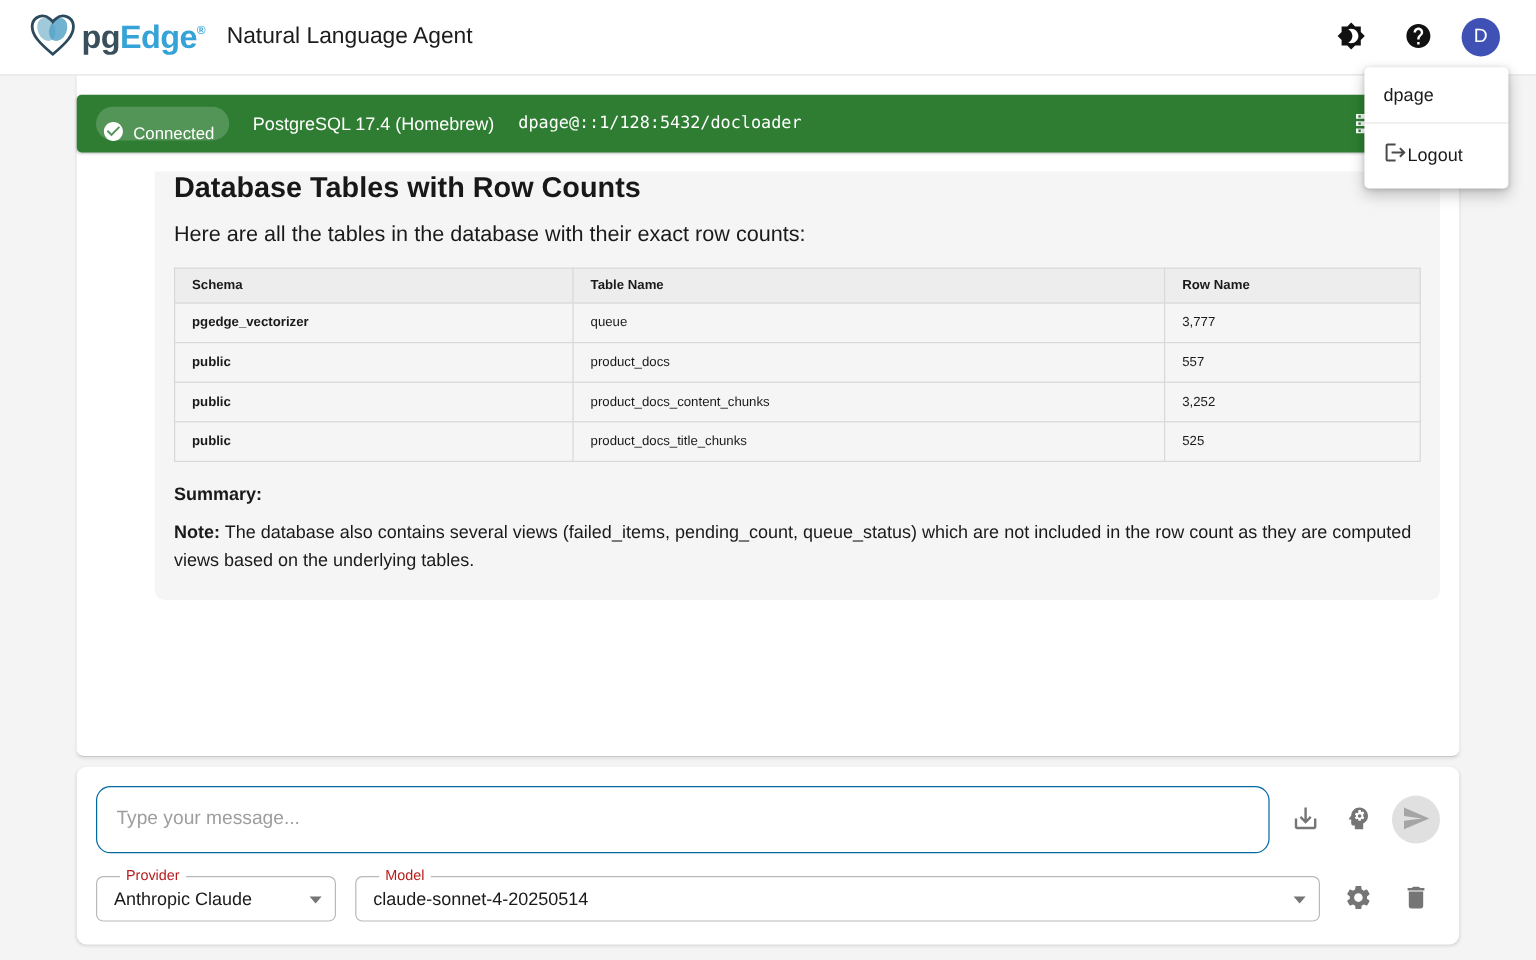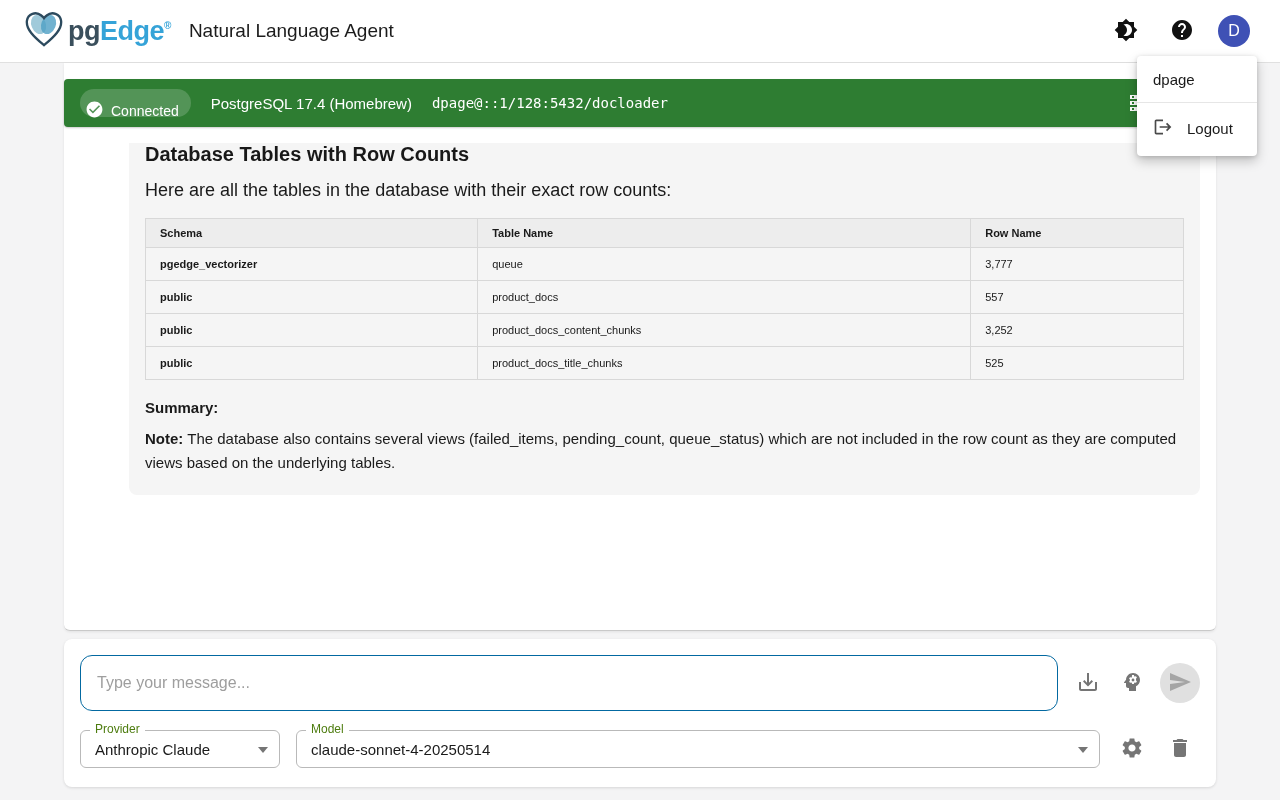--- a/index.html
+++ b/index.html
@@ -47,21 +47,21 @@
   .pg-version { margin-left:20px; font-size:15px; }
   .conn-string { margin-left:20px; font-family:"DejaVu Sans Mono", monospace; font-size:14px; }
   .status-right-icon { margin-left:auto; margin-right:48px; width:24px; height:24px; border:none; background:none; padding:0; cursor:pointer; }
   .status-right-icon svg { fill:#fff; }
   
   .chat-scroll { margin-top:32px; height:486px; overflow:hidden; }
   .bubble {
     margin:-12px 16px 0 65px; background:#f5f5f5; border-radius:8px;
     padding:12px 16px 20px;
   }
-  .msg-heading { font-size:20px; font-weight:700; margin:0 0 14px; color:#181818; }
+  .msg-heading { font-size:24px; font-weight:700; margin:0 0 14px; color:#181818; }
   .msg-intro { font-size:18px; margin:0 0 17px; }
   table.data-table { width:100%; border-collapse:collapse; font-size:11px; margin:0 0 19px; }
   .data-table th, .data-table td { border:1px solid #d8d8d8; text-align:left; padding:8px 14px; }
   .data-table th { font-weight:700; background:#ededed; }
   .data-table td { padding:10px 14px; }
   .data-table td.schema-cell { font-weight:700; }
   .msg-summary { font-weight:700; font-size:15px; margin:0 0 11px; }
   .msg-bullets { margin:0 0 17px; padding-left:27px; }
   .msg-bullets li { font-size:15px; margin-bottom:11px; }
   .msg-note { font-size:15px; line-height:24px; margin:0; }
@@ -86,38 +86,38 @@
   .send-btn svg { fill:#a5a5a5; }
   .composer-row2 { display:flex; align-items:center; margin-top:18px; }
   .select {
     position:relative; height:38px; border:1px solid #b9b9b9; border-radius:6px;
     display:flex; align-items:center; padding:0 32px 0 14px; font-size:15px; color:#1a1a1a; cursor:pointer;
     background:#fff;
   }
   .select-provider { width:200px; }
   .select-model { flex:1; margin-left:16px; }
   .select-label {
-    position:absolute; top:-9px; left:9px; font-size:12px; color:#4d7c0f;
+    position:absolute; top:-9px; left:19px; font-size:12px; color:#b91c1c;
     background:#fff; padding:0 5px; line-height:14px;
   }
   .select-arrow {
     position:absolute; right:11px; top:16px; width:0; height:0;
     border-left:5px solid transparent; border-right:5px solid transparent; border-top:6px solid #757575;
   }
   .composer-row2 .icon-btn { margin-left:8px; }
   .composer-row2 .icon-btn:first-of-type { margin-left:12px; }
   
   .user-menu {
     position:absolute; left:1137px; top:56px; width:120px; background:#fff; border-radius:4px;
     box-shadow:0 5px 12px rgba(0,0,0,0.22), 0 1px 4px rgba(0,0,0,0.14);
     padding:8px 0; z-index:50;
   }
   .menu-username { padding:7px 16px; font-size:15px; color:#1a1a1a; }
   .menu-divider { border-top:1px solid #e6e6e6; margin:7px 0 6px; }
-  .menu-logout { padding:8px 16px; font-size:15px; display:flex; align-items:center; gap:14px; cursor:pointer; }
+  .menu-logout { padding:8px 16px; font-size:15px; display:flex; align-items:center; cursor:pointer; }
   .menu-logout svg { fill:#4a4a4a; flex:0 0 auto; }
 </style>
 </head>
 <body>
 
 <div class="header">
   <div class="brand">
     <span>
       <svg viewBox="0 0 44 40" width="40" height="36">
         <ellipse cx="16" cy="15" rx="8" ry="11" transform="rotate(-22 16 15)" fill="#8fc1d4" opacity="0.85"></ellipse>

